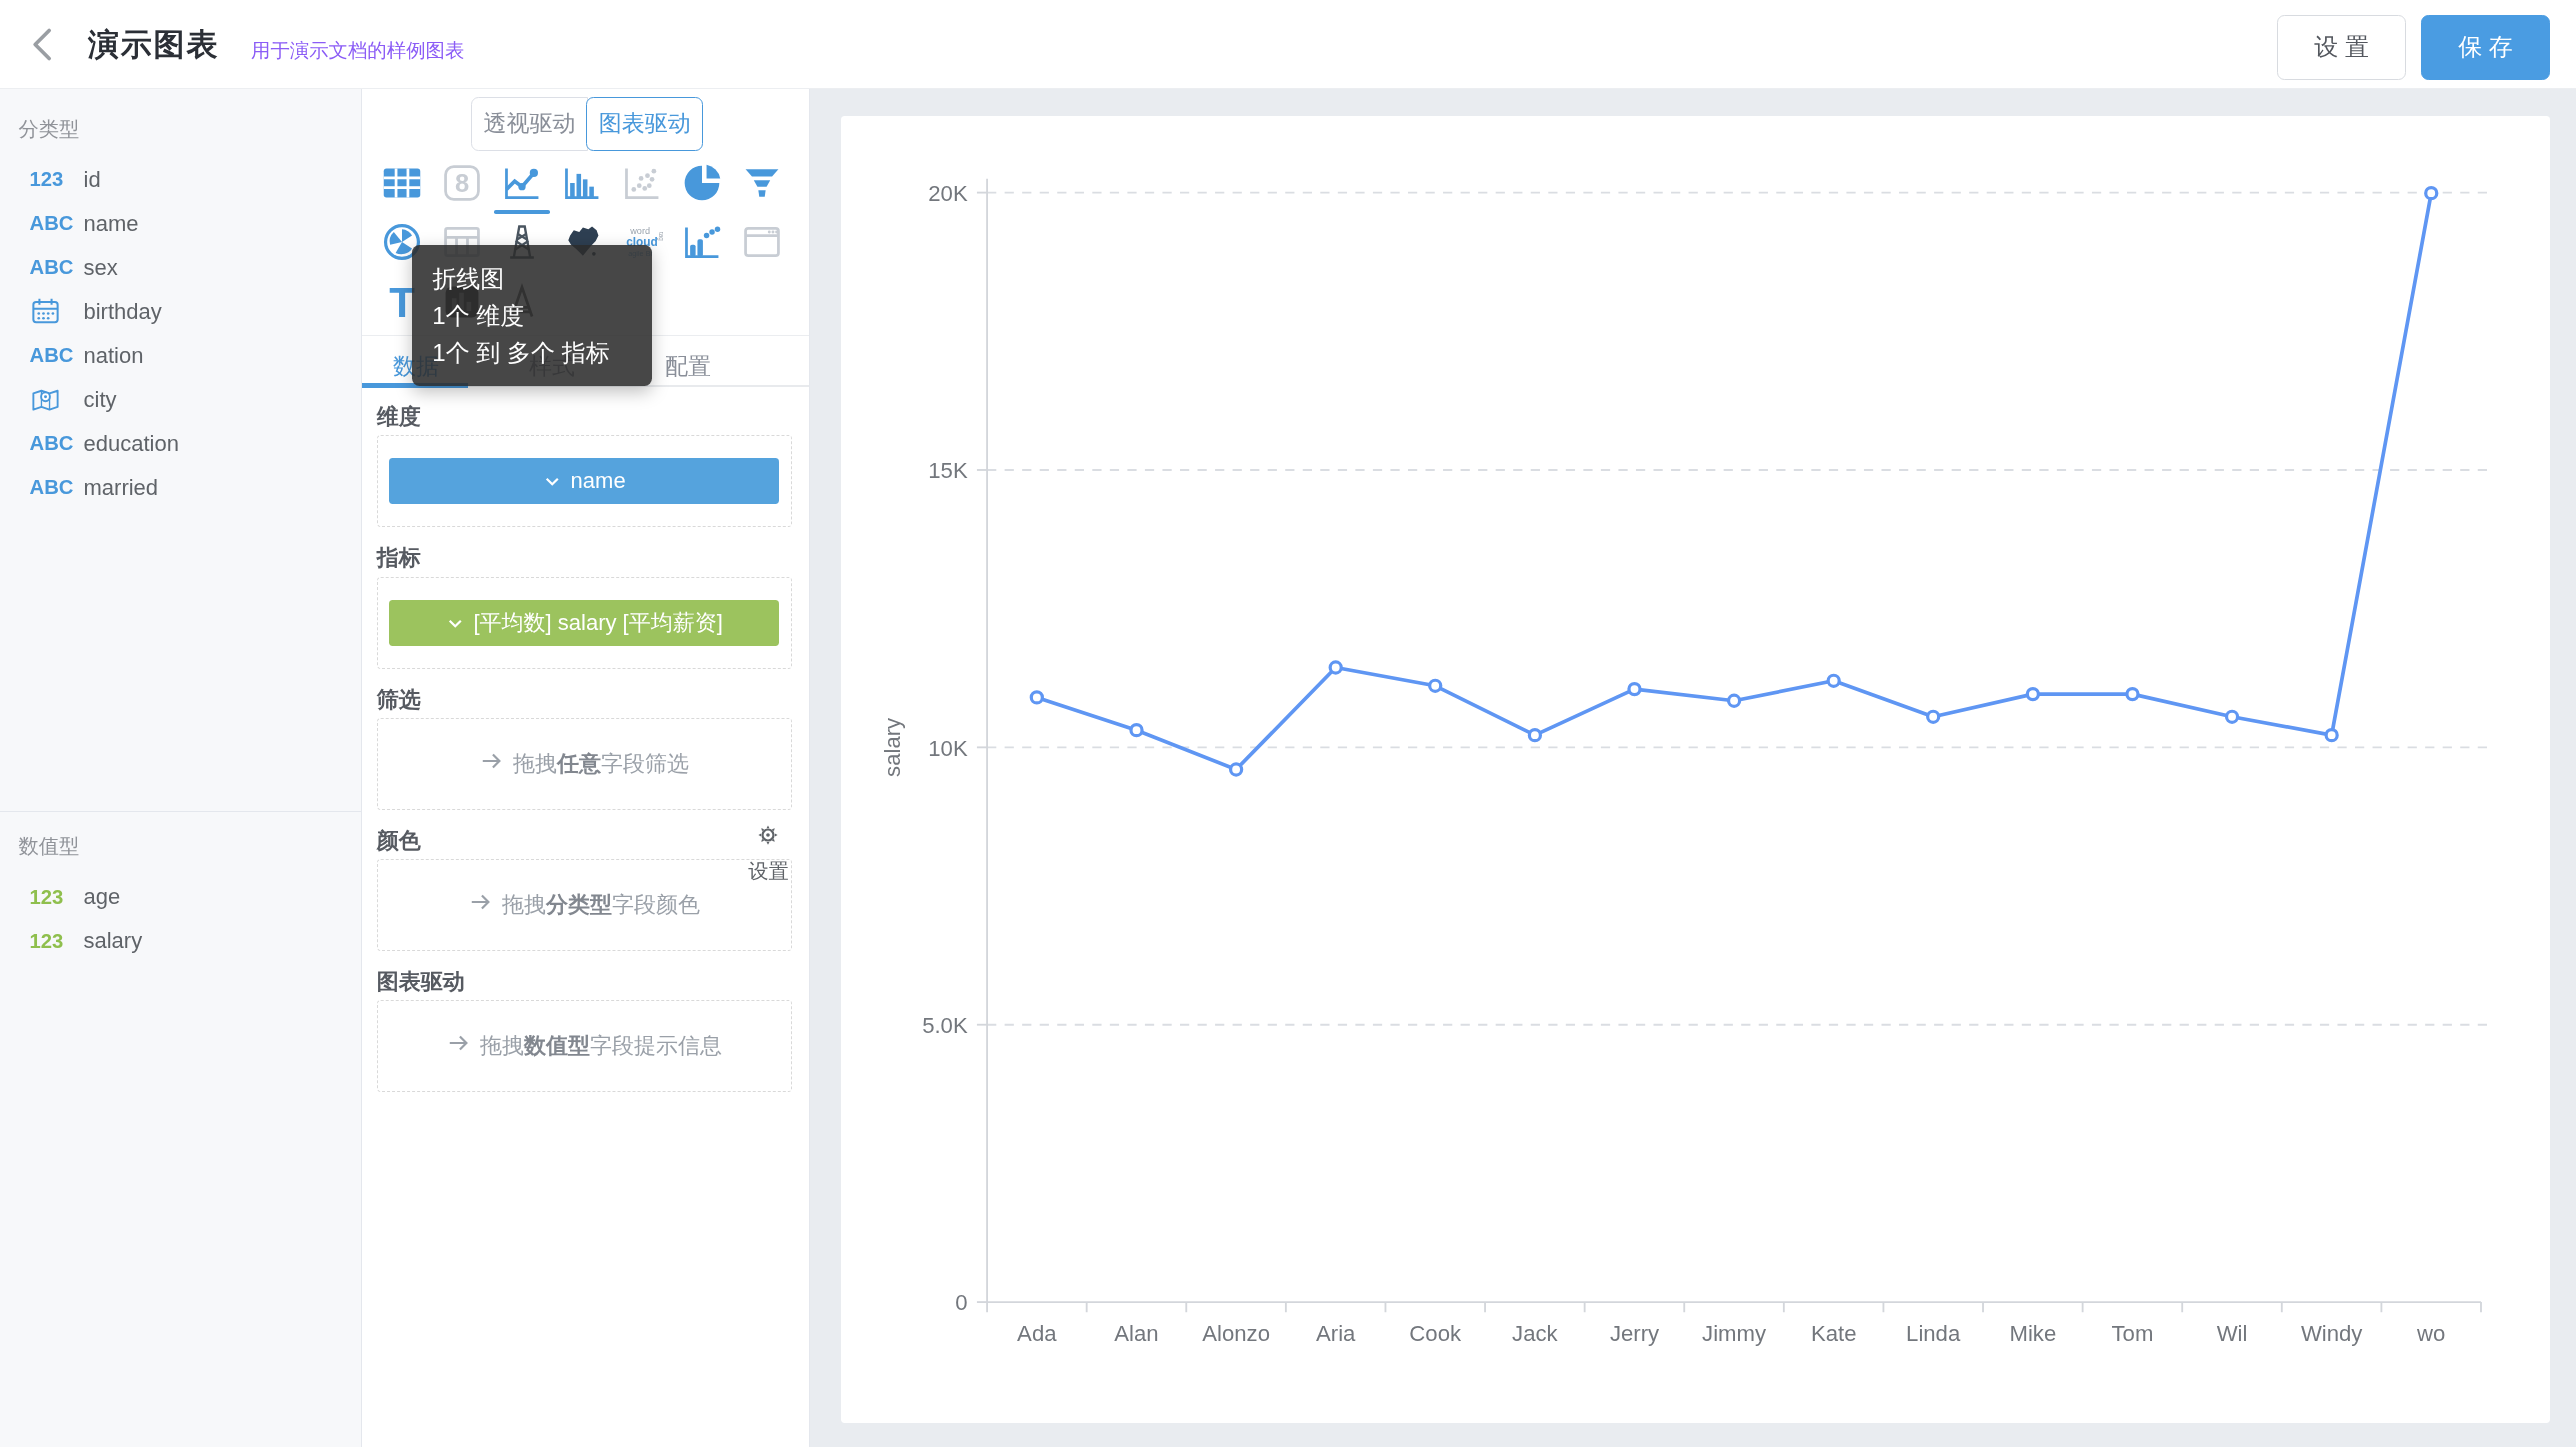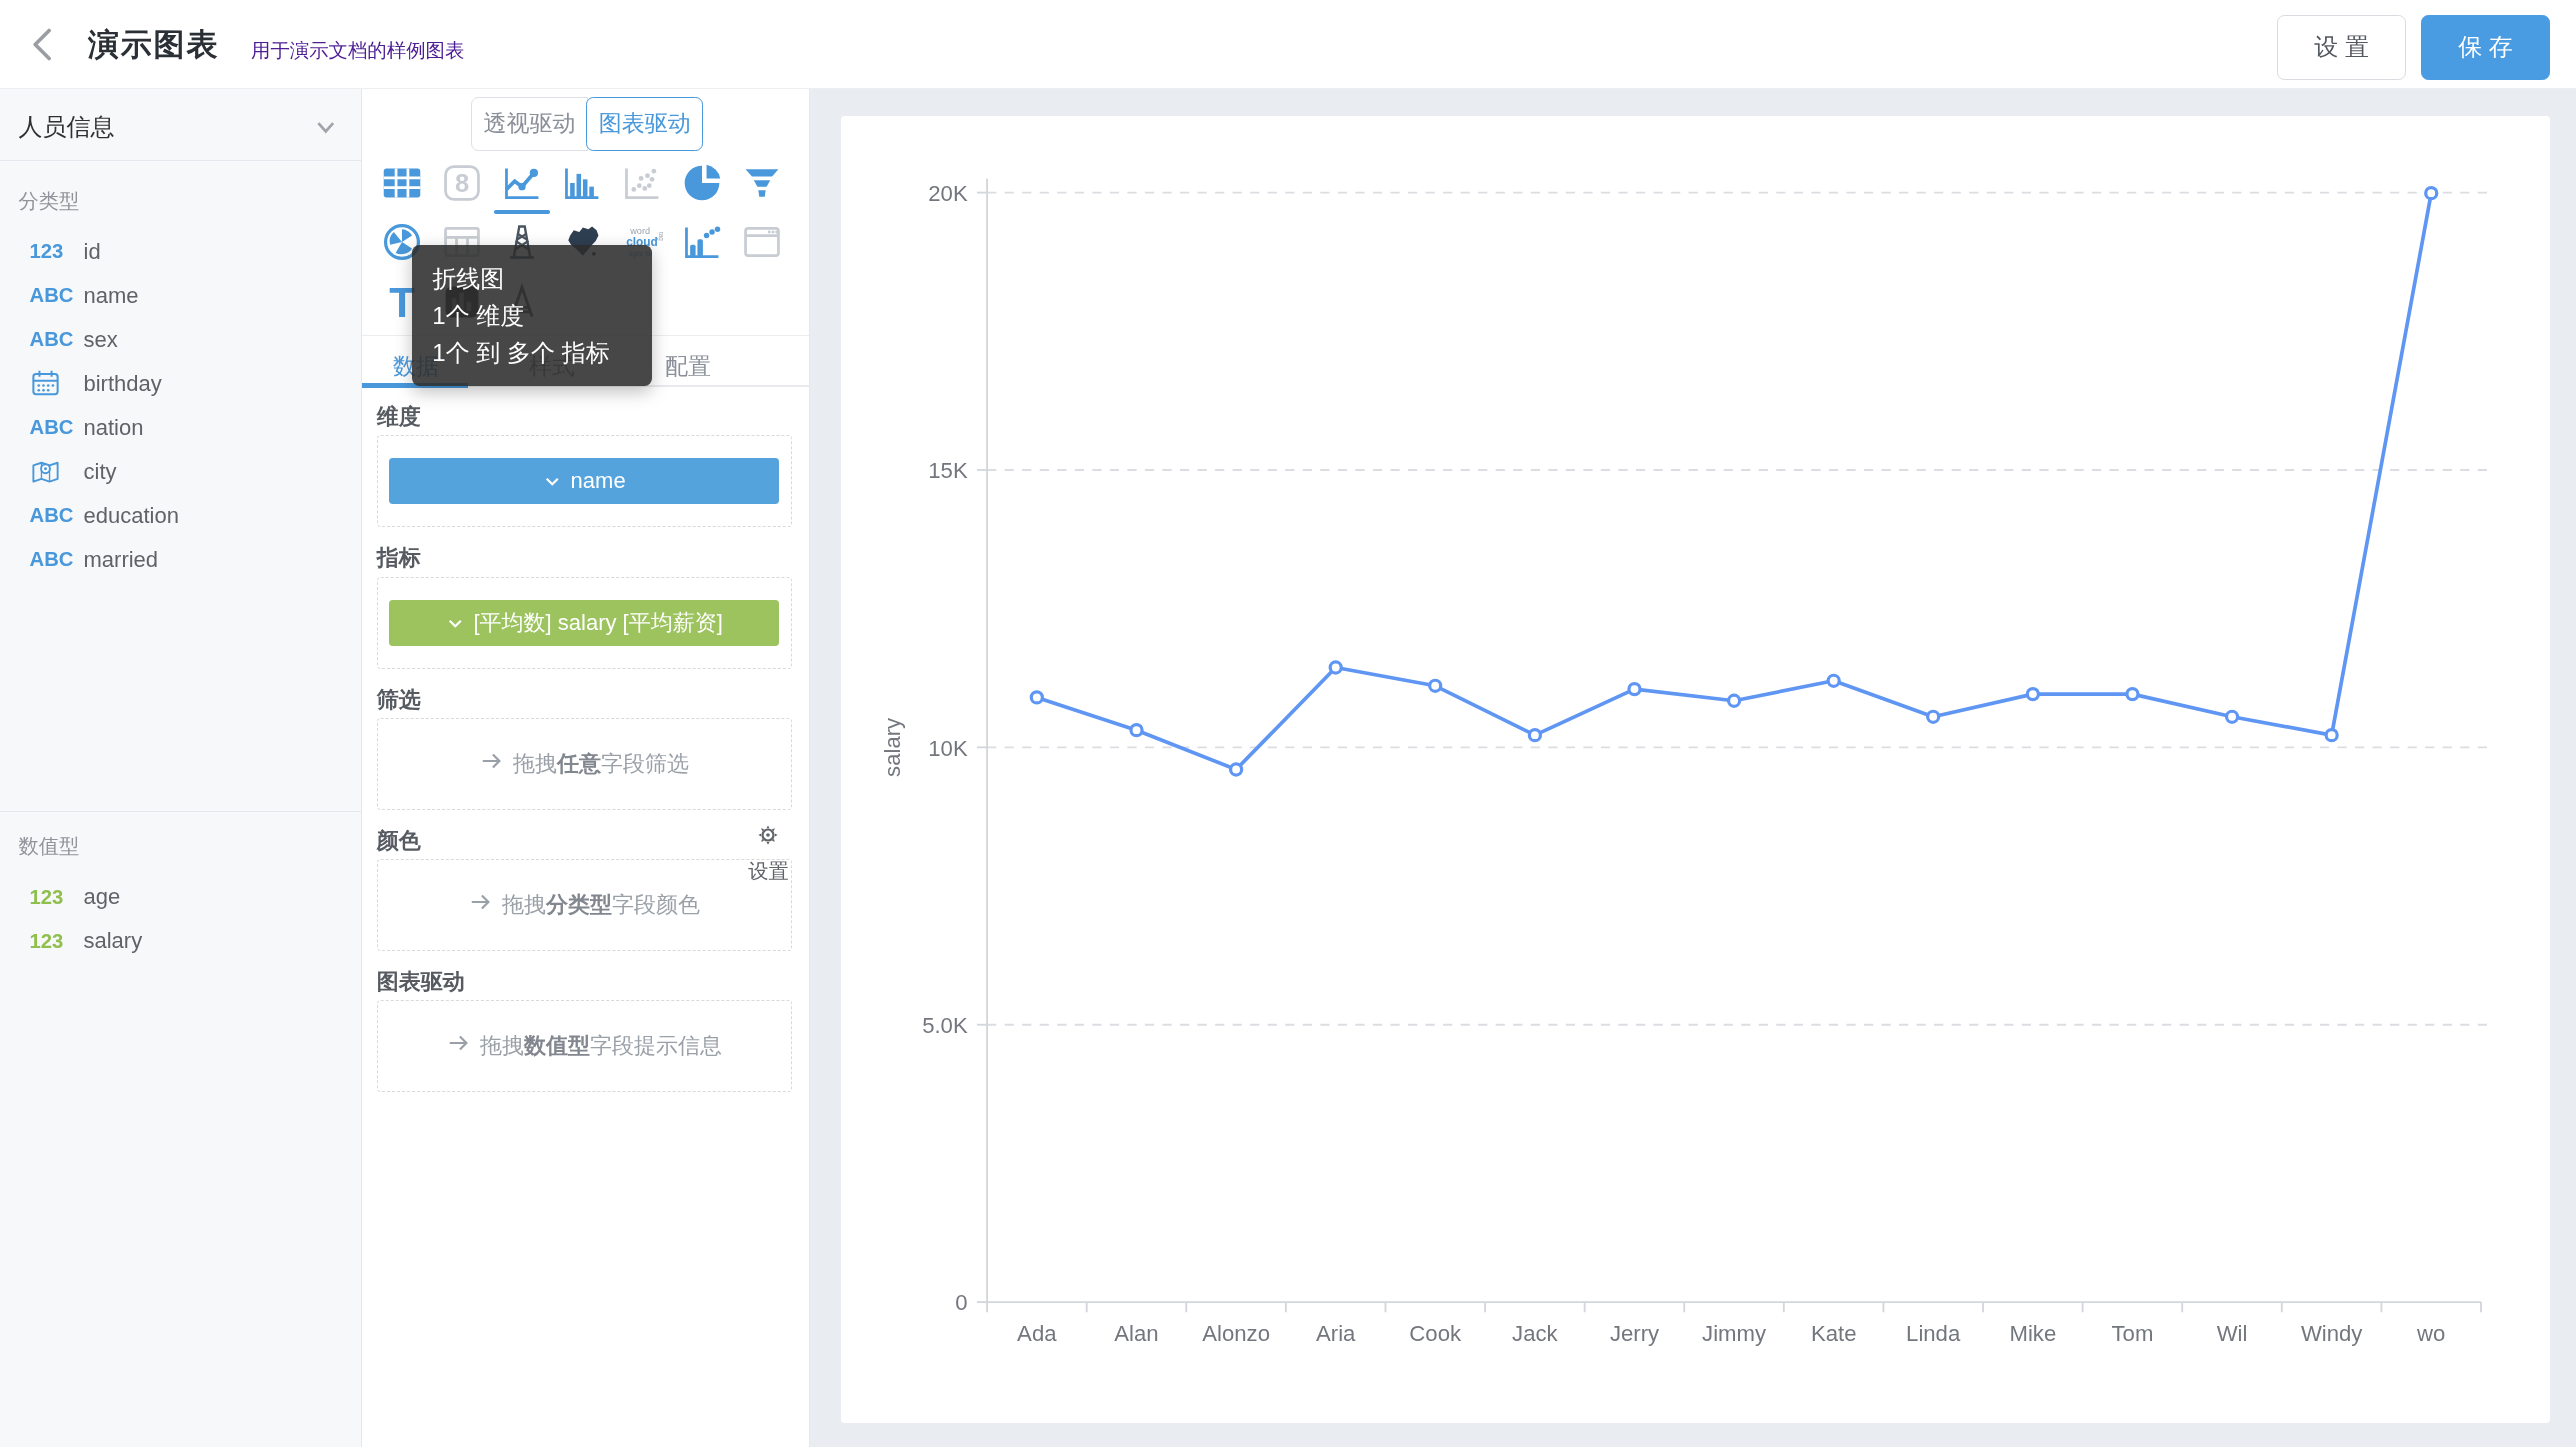--- a/index.html
+++ b/index.html
@@ -3,21 +3,21 @@
 <meta charset="utf-8">
 <style>
   * { margin:0; padding:0; box-sizing:border-box; }
   html,body { width:2576px; height:1448px; background:#fff; font-family:"Liberation Sans", sans-serif; }
   #app { position:relative; width:2576px; height:1448px; overflow:hidden; }
 
   
   header { position:absolute; left:0; top:0; width:2576px; height:89px; background:#fff; border-bottom:0.9px solid #eceef1; z-index:20; }
   .back { position:absolute; left:24px; top:24px; width:41px; height:41px; cursor:pointer; }
   .page-title { position:absolute; left:88px; top:24px; font-size:31px; font-weight:700; color:#2b2f36; letter-spacing:1.8px; }
-  .page-subtitle { position:absolute; left:251px; top:37px; font-size:19.4px; color:#4c1d95; }
+  .page-subtitle { position:absolute; left:251px; top:37px; font-size:19.4px; color:#8b5cf6; }
   .hdr-btns { position:absolute; right:26px; top:14.8px; display:flex; gap:14.8px; }
   .btn { height:65px; min-width:129px; border-radius:7.4px; font-size:24px; font-family:inherit; cursor:pointer; padding:0 26px; }
   .btn.ghost { background:#fff; border:1.8px solid #d8dbe0; color:#53575e; }
   .btn.primary { background:#4a9ce2; border:1.8px solid #4a9ce2; color:#fff; }
 
   
   aside { position:absolute; left:0; top:89px; width:362px; bottom:0; background:#f7f8fa; border-right:0.9px solid #e4e7ed; }
   .ds-row { position:relative; height:72px; border-bottom:0.9px solid #e4e7ed; cursor:pointer; }
   .ds-name { position:absolute; left:18.5px; top:22px; font-size:24px; color:#303133; }
   .ds-chev { position:absolute; right:20.3px; top:24px; }
@@ -75,28 +75,20 @@
     </div>
     <div class="page-title">演示图表</div>
     <div class="page-subtitle">用于演示文档的样例图表</div>
     <div class="hdr-btns">
       <button class="btn ghost">设 置</button>
       <button class="btn primary">保 存</button>
     </div>
   </header>
 
   <aside>
-    <div class="ds-row">
-      <span class="ds-name">人员信息</span>
-      <span class="ds-chev">
-        <svg width="29.5" height="29.5" viewBox="0 0 32 32">
-            <path d="M8 11 L16 20 L24 11" fill="none" stroke="#a0a4ab" stroke-width="3"></path>
-          </svg>
-      </span>
-    </div>
     <div id="sidebar-groups">
         <div class="g1">
           <div class="group-label">分类型</div>
           <div class="fitems">
             <div class="fitem">
               <span class="ficon t-blue">123</span>
               <span class="flabel">id</span>
             </div>
             <div class="fitem">
               <span class="ficon t-blue">ABC</span>

